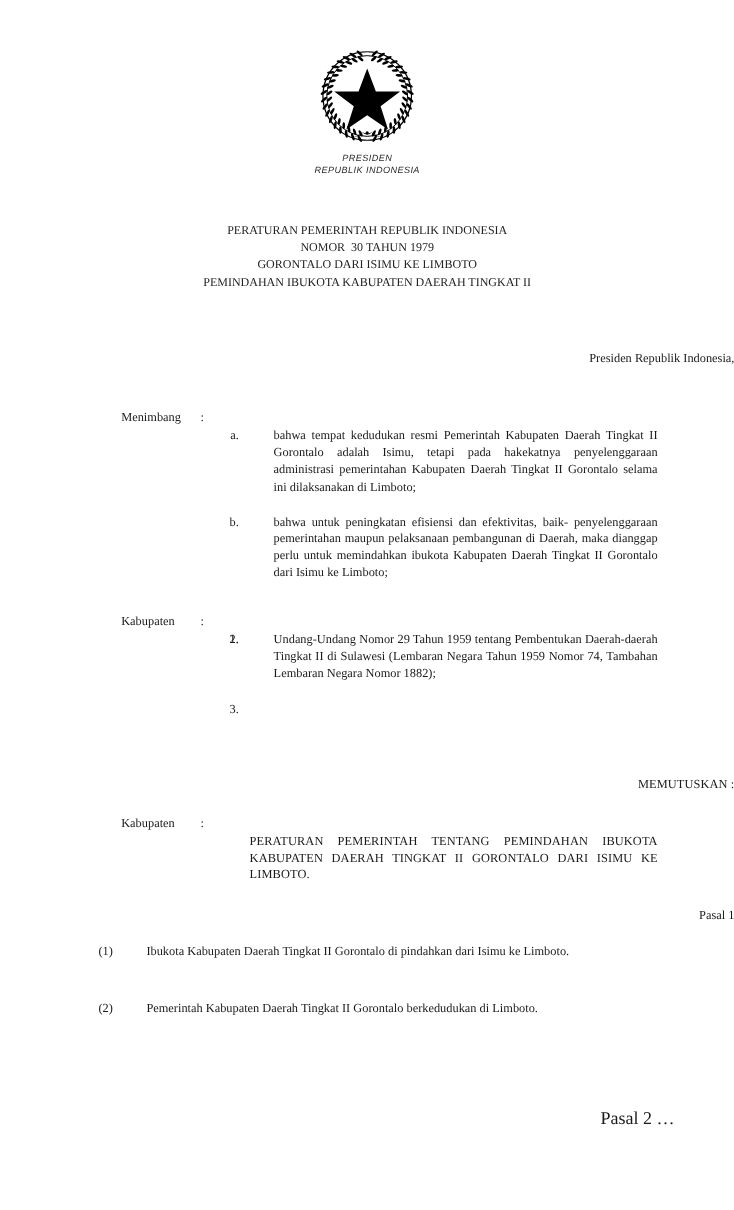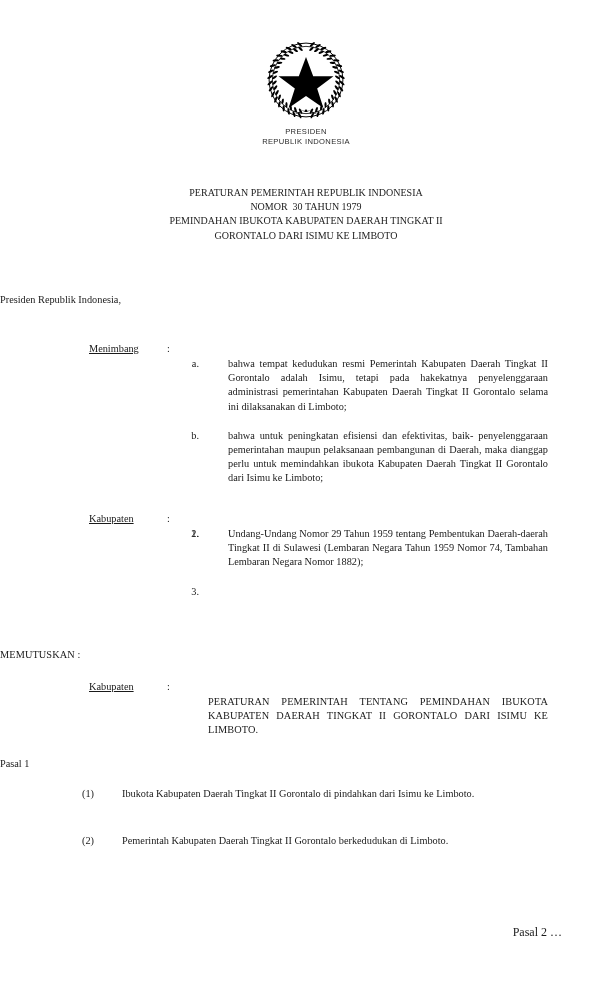--- a/index.html
+++ b/index.html
@@ -36,62 +36,61 @@
     height: 84px;
   }
   .emblem-caption {
     margin-top: 5px;
     font-family: "Liberation Sans", "DejaVu Sans", sans-serif;
     font-size: 7.6px;
     line-height: 9.6px;
     letter-spacing: 0.35px;
     color: #2b2b2b;
   }
-  .emblem-caption div { white-space: nowrap; }
+  .emblem-caption div { white-space: nowrap; font-style: italic; }
 
   
   .title-block {
     position: absolute;
     left: 0;
     top: 186px;
     width: 612px;
     text-align: center;
     font-size: 10px;
     line-height: 14.2px;
     color: #222;
   }
   .title-block div { white-space: pre; }
 
   
   .center-line {
     position: absolute;
     left: 0;
     width: 612px;
-    text-align: left;
+    text-align: right;
     font-size: 10.3px;
   }
   #presiden-line { top: 294px; }
   #memutuskan-line { top: 649px; letter-spacing: 0.1px; }
   #pasal1-heading { top: 758px; }
 
   
   .clause {
     position: absolute;
     left: 85px;
     width: 478px;
     font-size: 10.3px;
     line-height: 14.2px;
   }
   .label {
     position: absolute;
-    left: 4px;
+    left: 16px;
     top: 0;
     width: 76px;
     white-space: nowrap;
-    text-decoration: underline;
   }
   .colon {
     position: absolute;
     left: 82px;
     top: 0;
   }
   .items {
     margin-left: 0;
   }
   .item {
@@ -147,21 +146,21 @@
   #pasal1-item1 { top: 787px; }
   #pasal1-item2 { top: 834px; }
 
   
   .footer-note {
     position: absolute;
     left: 0;
     top: 925px;
     width: 562px;
     text-align: right;
-    font-size: 12px;
+    font-size: 15px;
   }
 </style>
 </head>
 <body>
 
 <div class="page">
 
   <div class="emblem-block">
     <svg class="emblem-svg" viewBox="0 0 100 100" aria-hidden="true">
       <g fill="#000000">
@@ -260,22 +259,22 @@
     </svg>
     <div class="emblem-caption">
       <div>PRESIDEN</div>
       <div>REPUBLIK INDONESIA</div>
     </div>
   </div>
 
   <div class="title-block">
     <div>PERATURAN PEMERINTAH REPUBLIK INDONESIA</div>
     <div>NOMOR  30 TAHUN 1979</div>
+    <div>GORONTALO DARI ISIMU KE LIMBOTO</div>
     <div>PEMINDAHAN IBUKOTA KABUPATEN DAERAH TINGKAT II</div>
-    <div>GORONTALO DARI ISIMU KE LIMBOTO</div>
   </div>
 
   <div class="center-line" id="presiden-line">Presiden Republik Indonesia,</div>
 
   <div class="clause" id="menimbang">
     <span class="label">Menimbang</span>
     <span class="colon">:</span>
     <div class="items">
       <div class="item">
         <span class="marker">a.</span>

